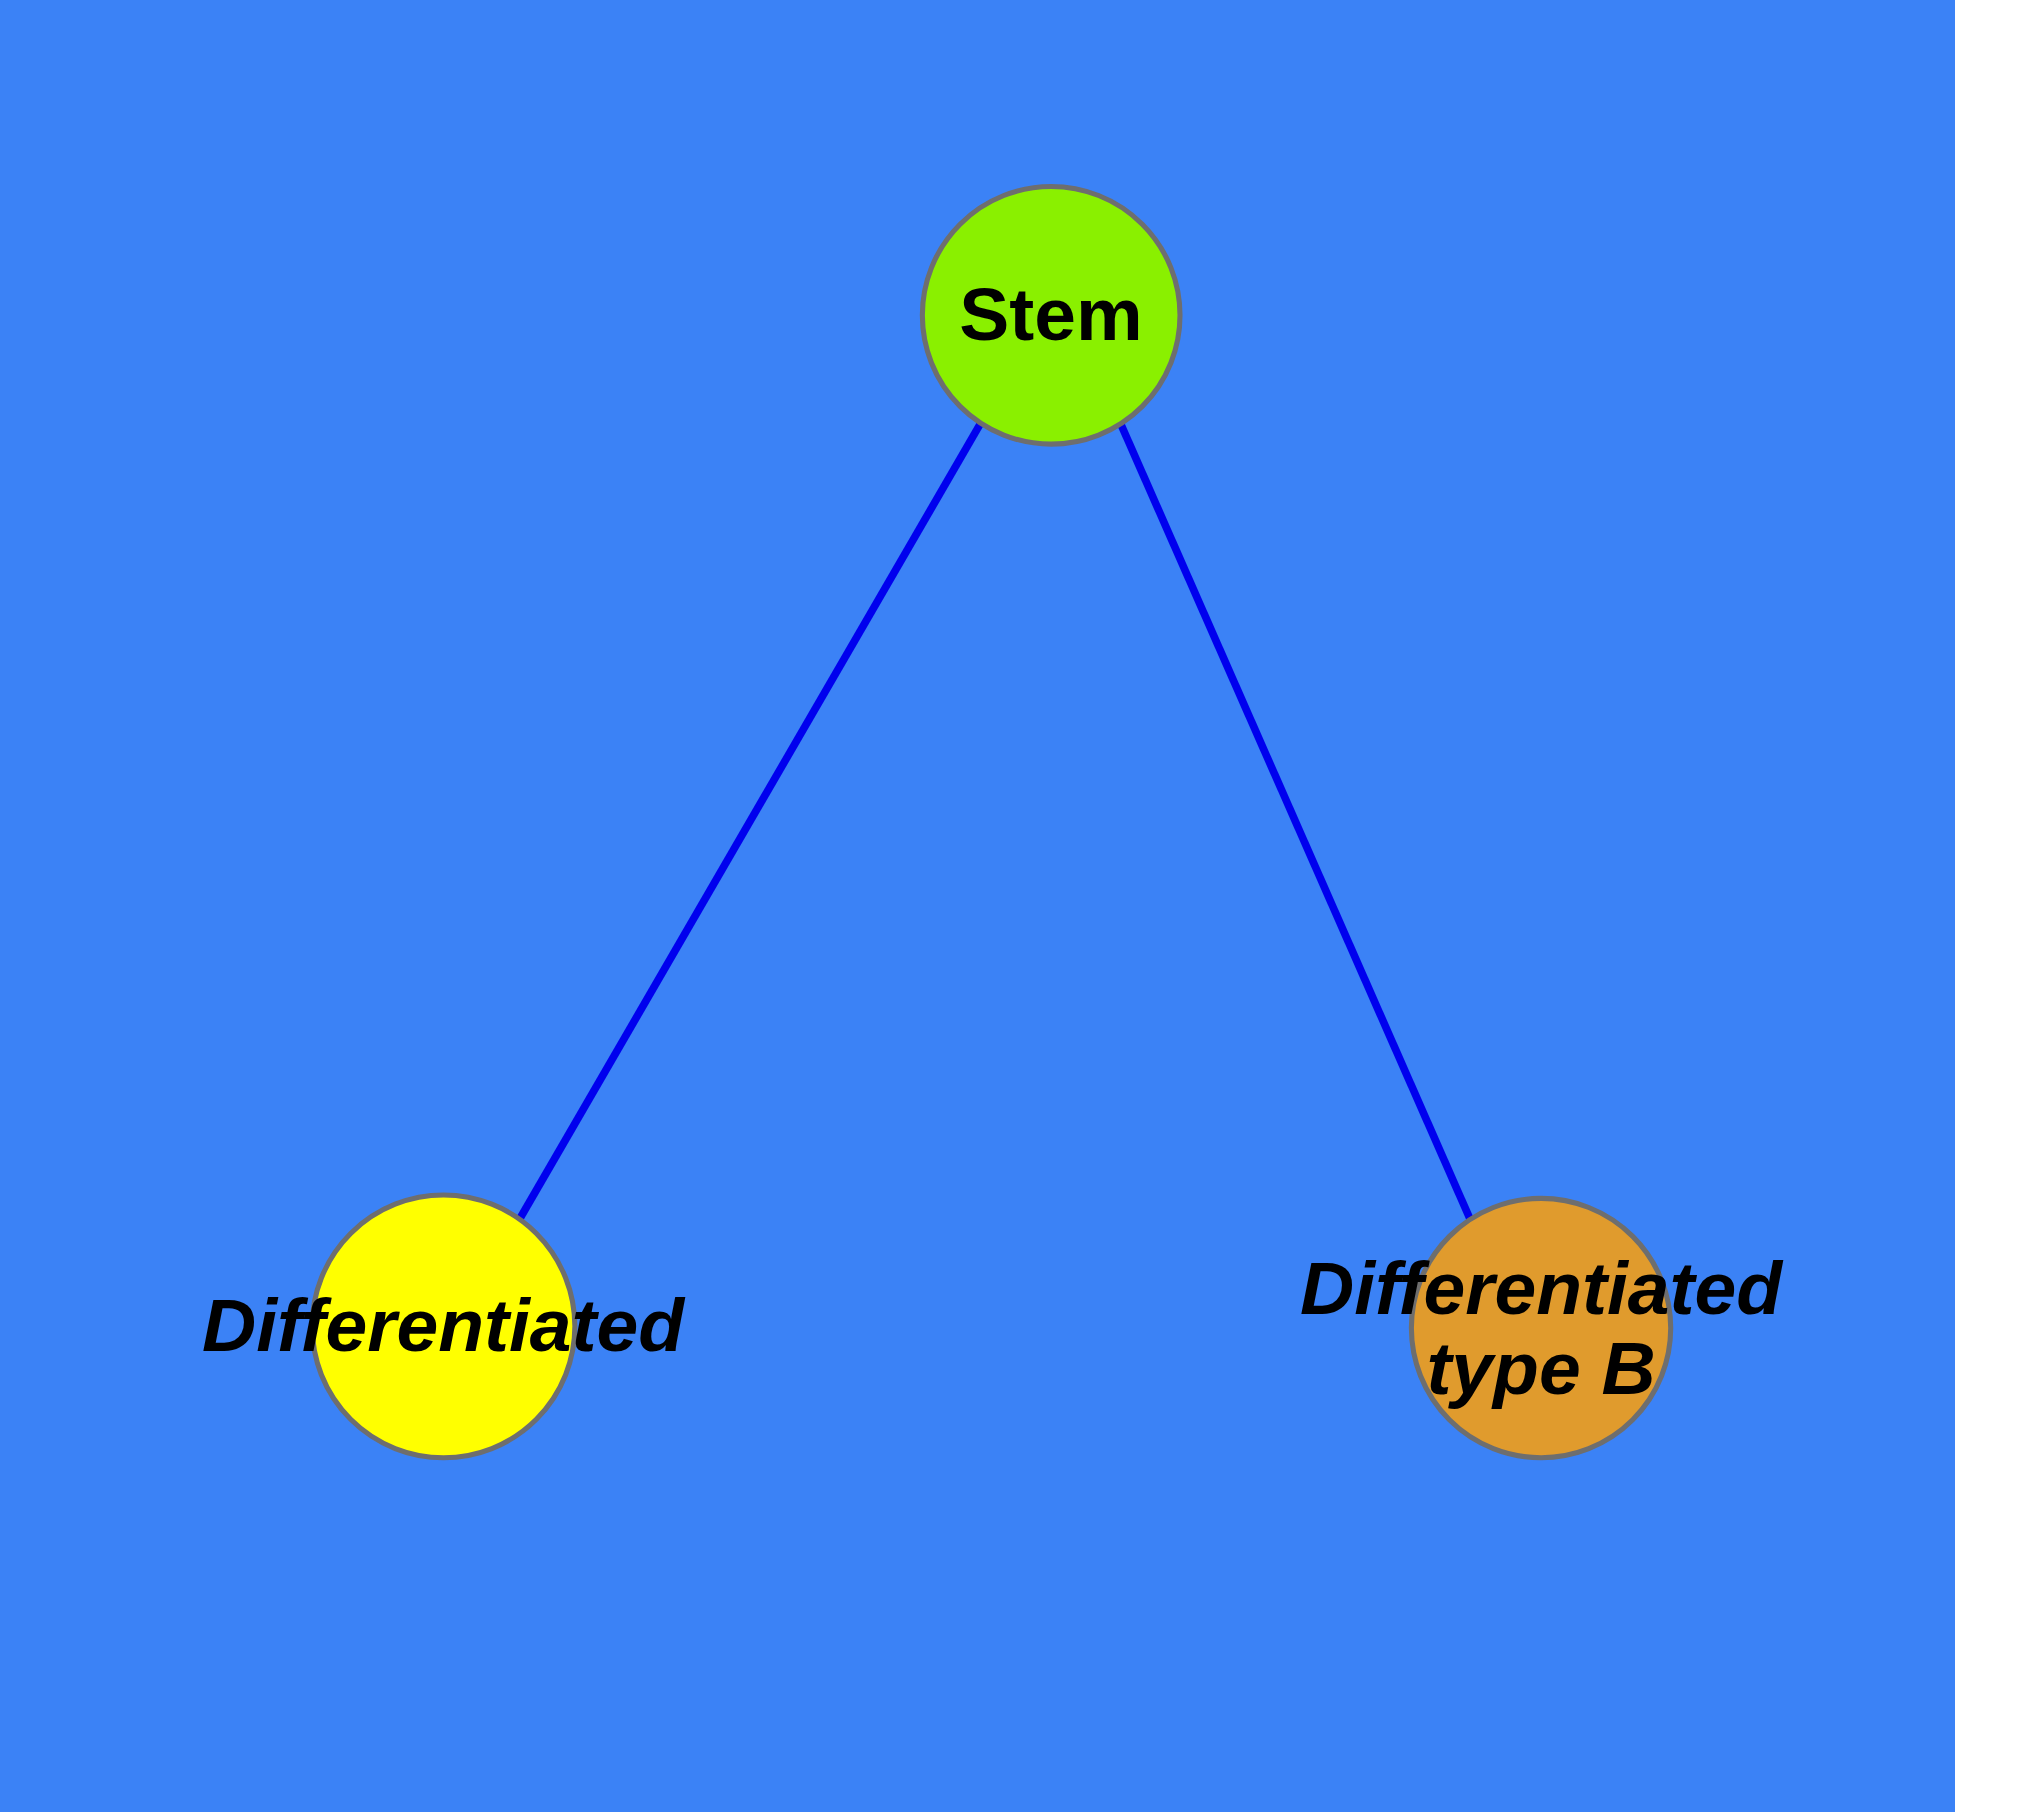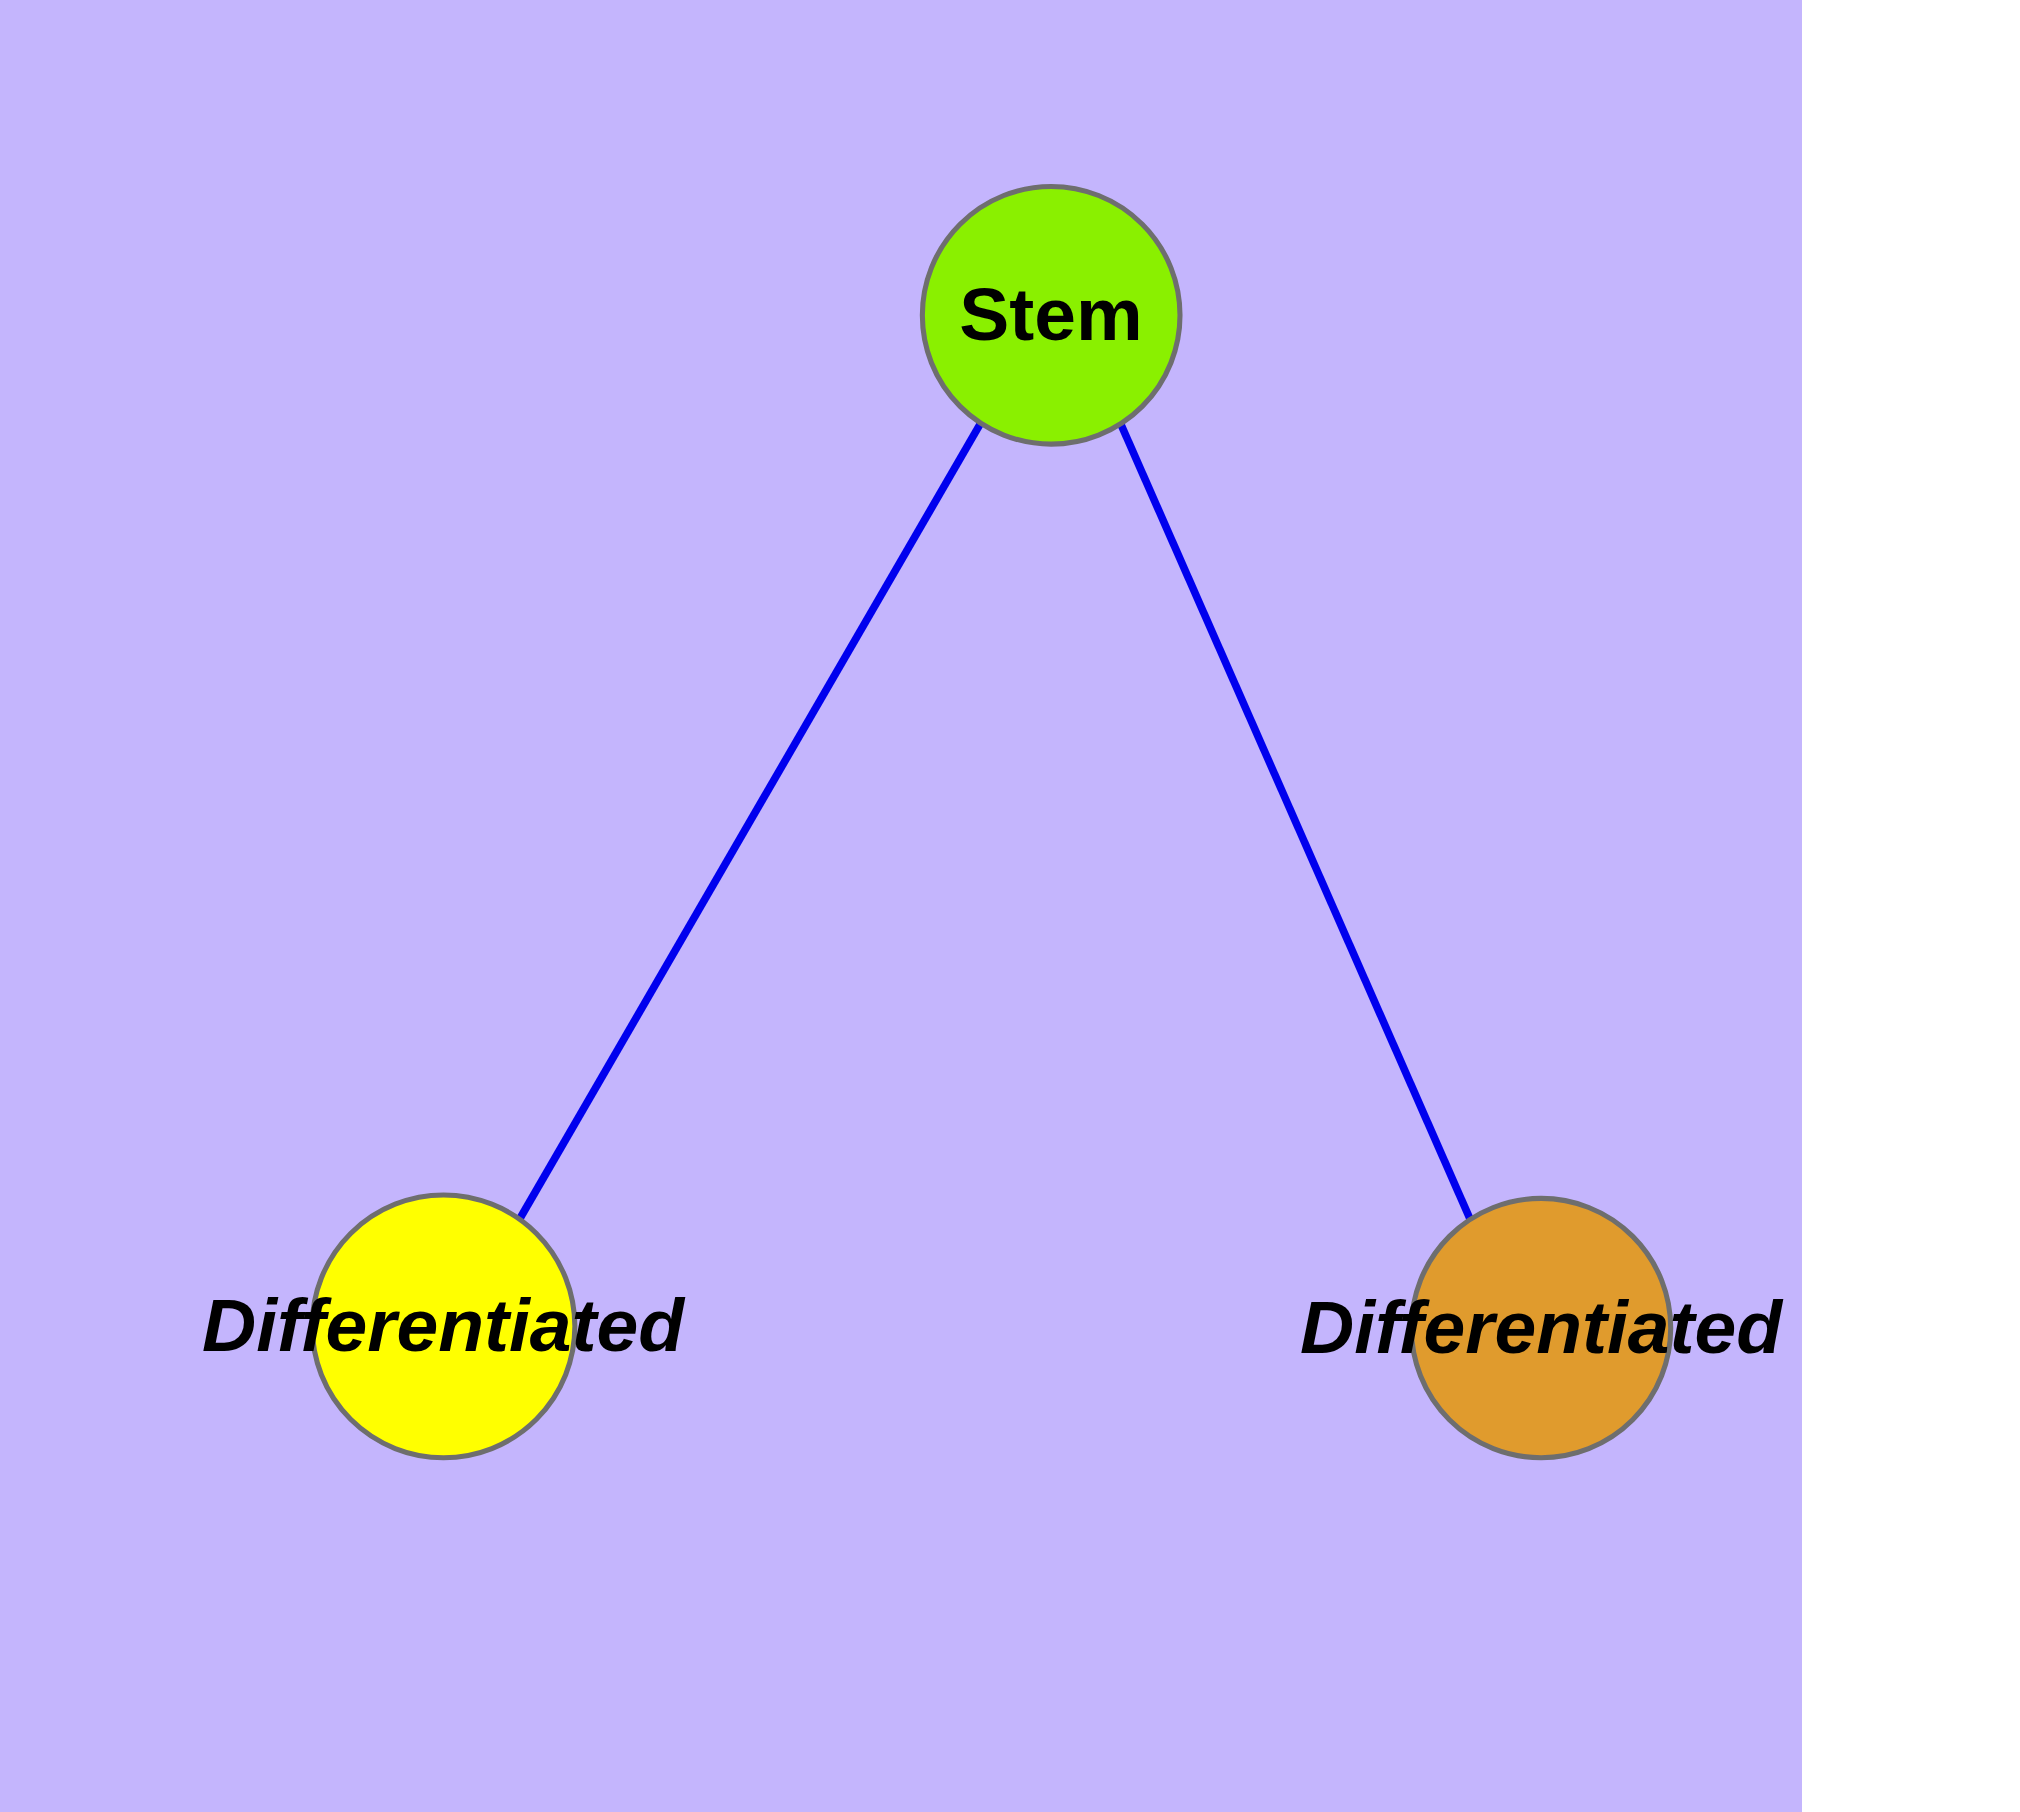--- a/index.html
+++ b/index.html
@@ -42,21 +42,21 @@
   }
   .node-label.двух,
   .node-label.two-line {
     font-size: 75px;
     font-style: italic;
   }
 </style>
 </head>
 <body>
 
-<div id="canvas" style="width: 1802px; height: 1812px; background: #c4b5fd;">
+<div id="canvas" style="width: 1955px; height: 1812px; background: #3b82f6;">
 
   <svg id="graph-svg" viewBox="0 0 2384 2138" xmlns="http://www.w3.org/2000/svg">
 
     <g>
       <line x1="1157" y1="499" x2="613" y2="1438" stroke="#0000ee" stroke-width="9" stroke-linecap="butt"></line>
       <line x1="1322" y1="500" x2="1735" y2="1440" stroke="#0000ee" stroke-width="9" stroke-linecap="butt"></line>
     </g>
 
     <g>
       <circle cx="1240" cy="372" r="152" fill="#8af000" stroke="#6e6e6e" stroke-width="6"></circle>
@@ -68,16 +68,17 @@
   <div class="node-label single" style="left: 1051px; top: 315px; font-size: 75px; color: rgb(0, 0, 0);">
     <span>Stem</span>
   </div>
 
   <div class="node-label two-line" style="left: 443px; top: 1326px; font-size: 75px; color: rgb(0, 0, 0);">
     <div>Differentiated</div>
   </div>
 
   <div class="node-label two-line" style="left: 1541px; top: 1328px; font-size: 75px; color: rgb(0, 0, 0);">
     <div>Differentiated</div>
+    <div>type B</div>
   </div>
 
 </div>
 
 
 </body></html>

